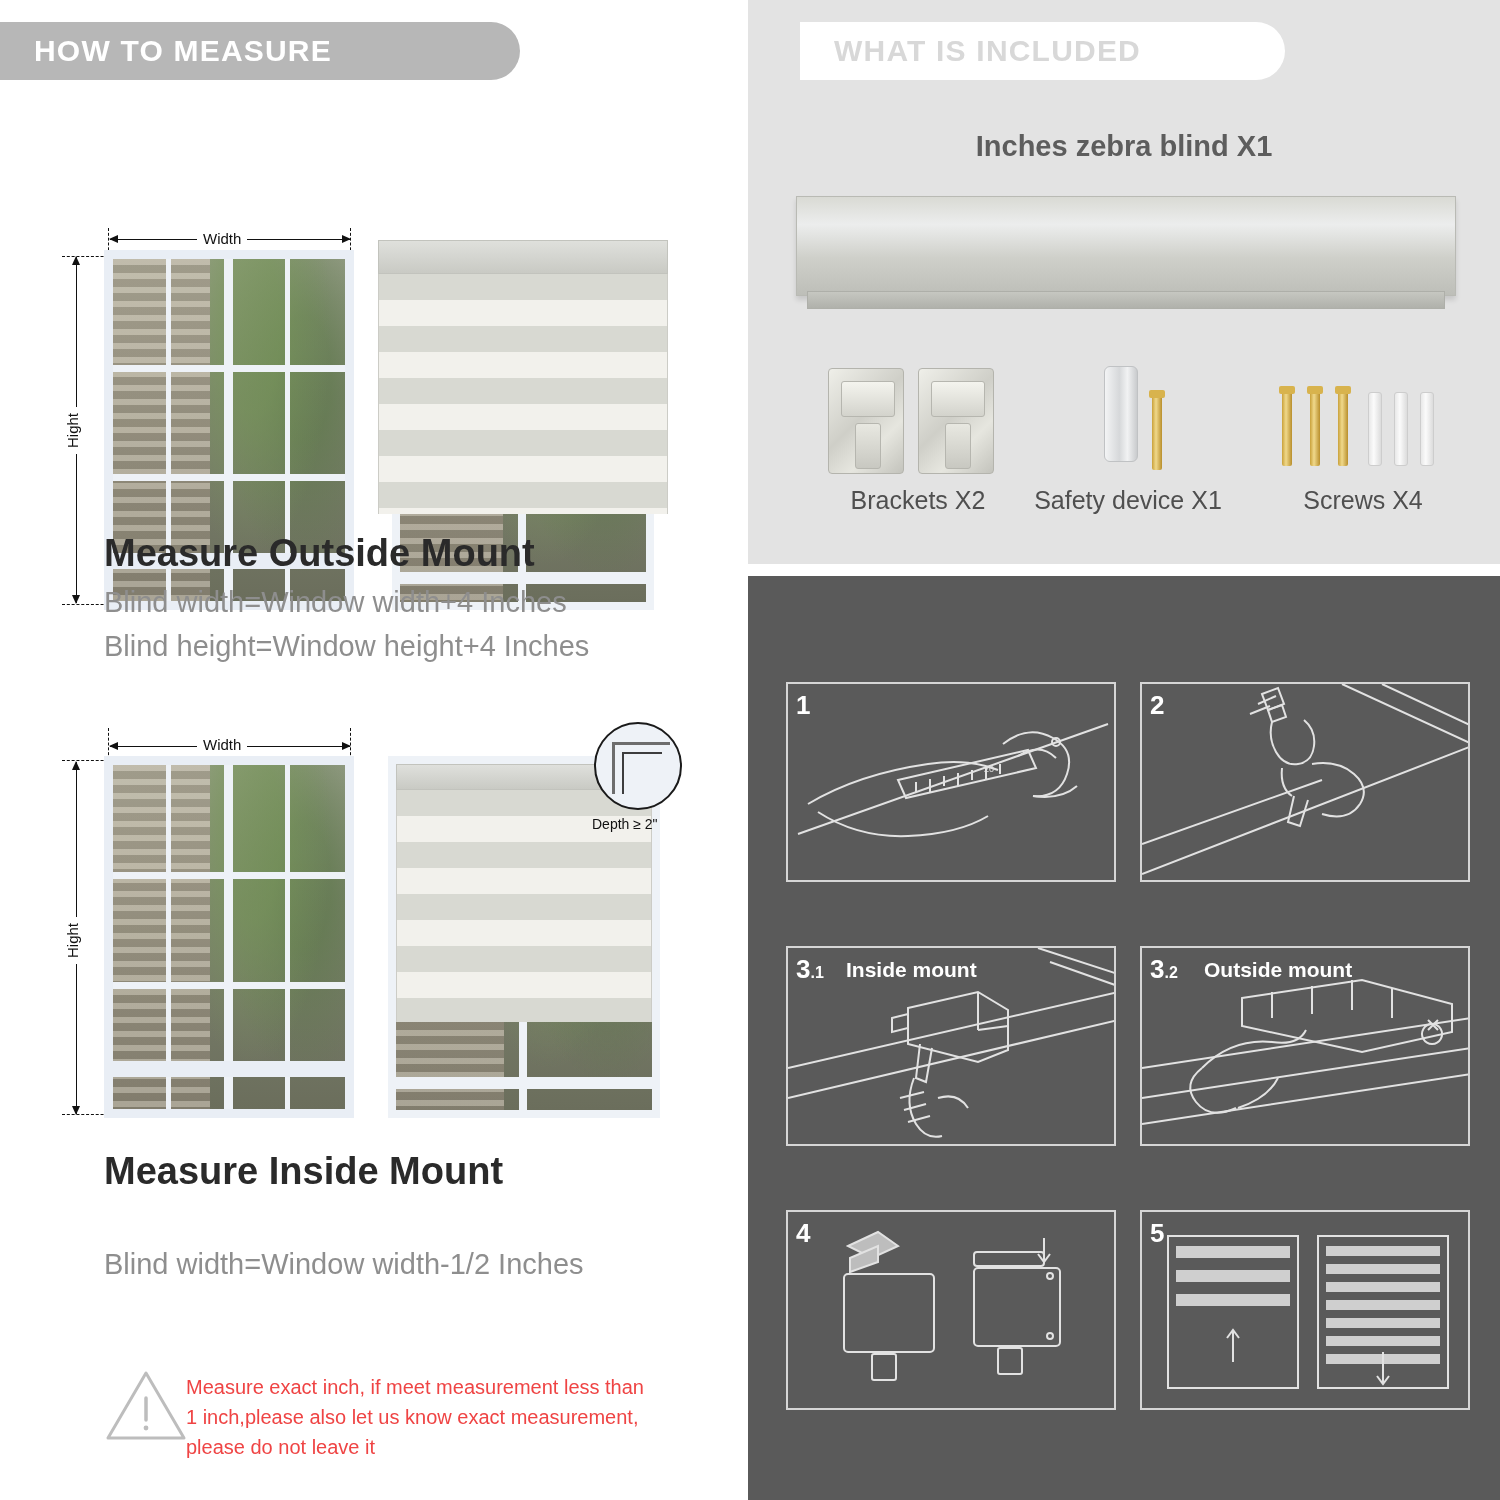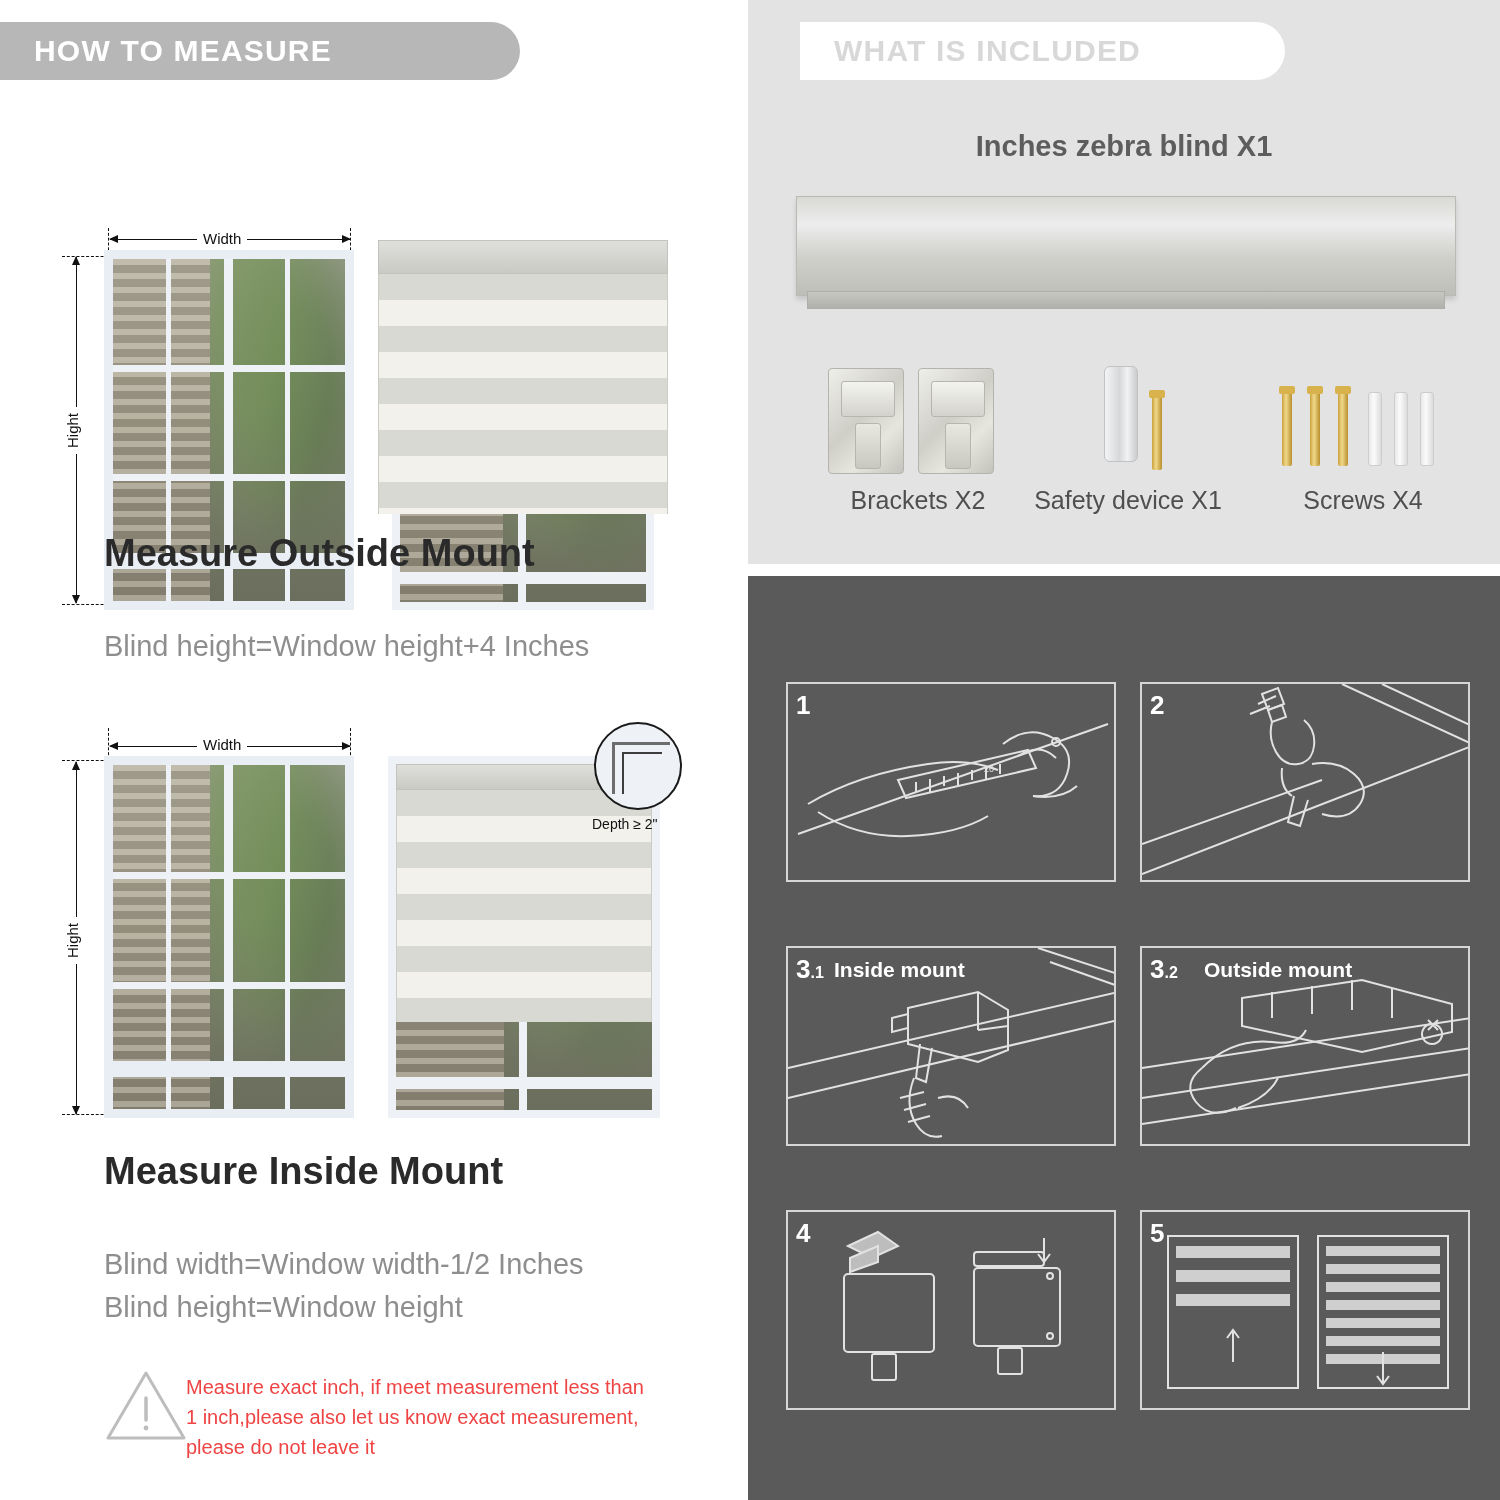--- a/index.html
+++ b/index.html
@@ -230,20 +230,21 @@
           <div class="photo-city" style="position:absolute; inset:0;"></div>
           <div class="mullion-v" style="left:48%; top:0; width:8px; height:100%;"></div>
           <div class="mullion-h" style="left:0; bottom:6%; width:100%; height:12px;"></div>
         </div>
         <div class="blind-head"></div>
         <div class="blind-body" style="top:34px; height:240px;"></div>
       </div>
     </div>
 
     <div class="heading-2" style="left:104px; top:532px;">Measure Outside Mount</div>
+    <div class="line-txt" style="left:104px; top:586px;">Blind width=Window width+4 Inches</div>
     <div class="line-txt" style="left:104px; top:630px;">Blind height=Window height+4 Inches</div>
 
     <div class="measure-block" style="top:728px; height:420px;">
       <div class="guide-dash-v" style="left:108px; top:0px; height:32px;"></div>
       <div class="guide-dash-v" style="left:350px; top:0px; height:32px;"></div>
       <div class="arrow-h" style="left:110px; top:18px; width:240px;"></div>
       <div class="dim-label" style="left:197px; top:8px;">Width</div>
 
       <div class="guide-dash" style="left:62px; top:32px; width:56px;"></div>
       <div class="guide-dash" style="left:62px; top:386px; width:56px;"></div>
@@ -274,21 +275,20 @@
 
       <div class="depth-circle" style="left:594px; top:-6px;">
         <div style="position:absolute; left:16px; top:18px; width:58px; height:52px; border:3px solid #6d6d6d; border-right:none; border-bottom:none;"></div>
         <div style="position:absolute; left:26px; top:28px; width:40px; height:42px; border:2px solid #3d3d3d; border-right:none; border-bottom:none;"></div>
       </div>
       <div class="depth-label" style="left:592px; top:88px;">Depth ≥ 2"</div>
     </div>
 
     <div class="heading-2" style="left:104px; top:1150px;text-align:right;">Measure Inside Mount</div>
     <div class="line-txt" style="left:104px; top:1248px;">Blind width=Window width-1/2 Inches</div>
-    <div class="line-txt" style="left:104px; top:1291px;">Blind height=Window height</div>
 
     <div style="position:absolute; left:104px; top:1368px; width:84px; height:74px;">
       <svg width="84" height="74" viewBox="0 0 84 74">
         <polygon points="42,5 80,70 4,70" fill="none" stroke="#bdbdbd" stroke-width="3" stroke-linejoin="round"></polygon>
         <line x1="42" y1="30" x2="42" y2="52" stroke="#bdbdbd" stroke-width="3.5" stroke-linecap="round"></line>
         <circle cx="42" cy="60" r="2.4" fill="#bdbdbd"></circle>
       </svg>
     </div>
     <div class="note-text" style="left:186px; top:1372px; width:470px;">Measure exact inch, if meet measurement less than 1 inch,please also let us know exact measurement, please do not leave it</div>
   </div>
@@ -354,21 +354,21 @@
             <path d="M170 80 q26 -4 42 10 q16 14 6 30 q-12 18 -38 10"></path>
           </g>
         </svg>
 
       </div>
 
       <div class="step-card" style="left:38px; top:370px; width:330px; height:200px;">
         <div class="step-num">
           <span>3</span><small>.1</small>
         </div>
-        <div class="step-sub" style="left:46px; top:10px;">Inside mount</div>
+        <div class="step-sub" style="left:58px; top:10px;">Inside mount</div>
         <svg width="330" height="200" viewBox="0 0 330 200" style="position:absolute;left:0;top:0;">
           <g fill="none" stroke="#e2e2e2" stroke-width="2">
             <path d="M250 0 L330 26 M262 14 L330 38 M0 120 L330 44 M0 150 L330 72"></path>
             <path d="M120 60 l70 -16 l30 18 l0 40 l-30 12 l-70 -18 z"></path>
             <path d="M120 60 l0 36 M190 44 l0 38 M220 78 l-30 4"></path>
             <path d="M104 70 l16 -4 l0 14 l-16 4 z"></path>
             <path d="M132 96 l-4 34 l10 4 l6 -34"></path>
             <path d="M126 130 q-10 26 2 46 q10 16 26 12"></path>
             <path d="M150 150 q20 -6 30 10"></path>
             <path d="M112 150 l24 -6 M116 162 l22 -6 M120 174 l22 -6"></path>

